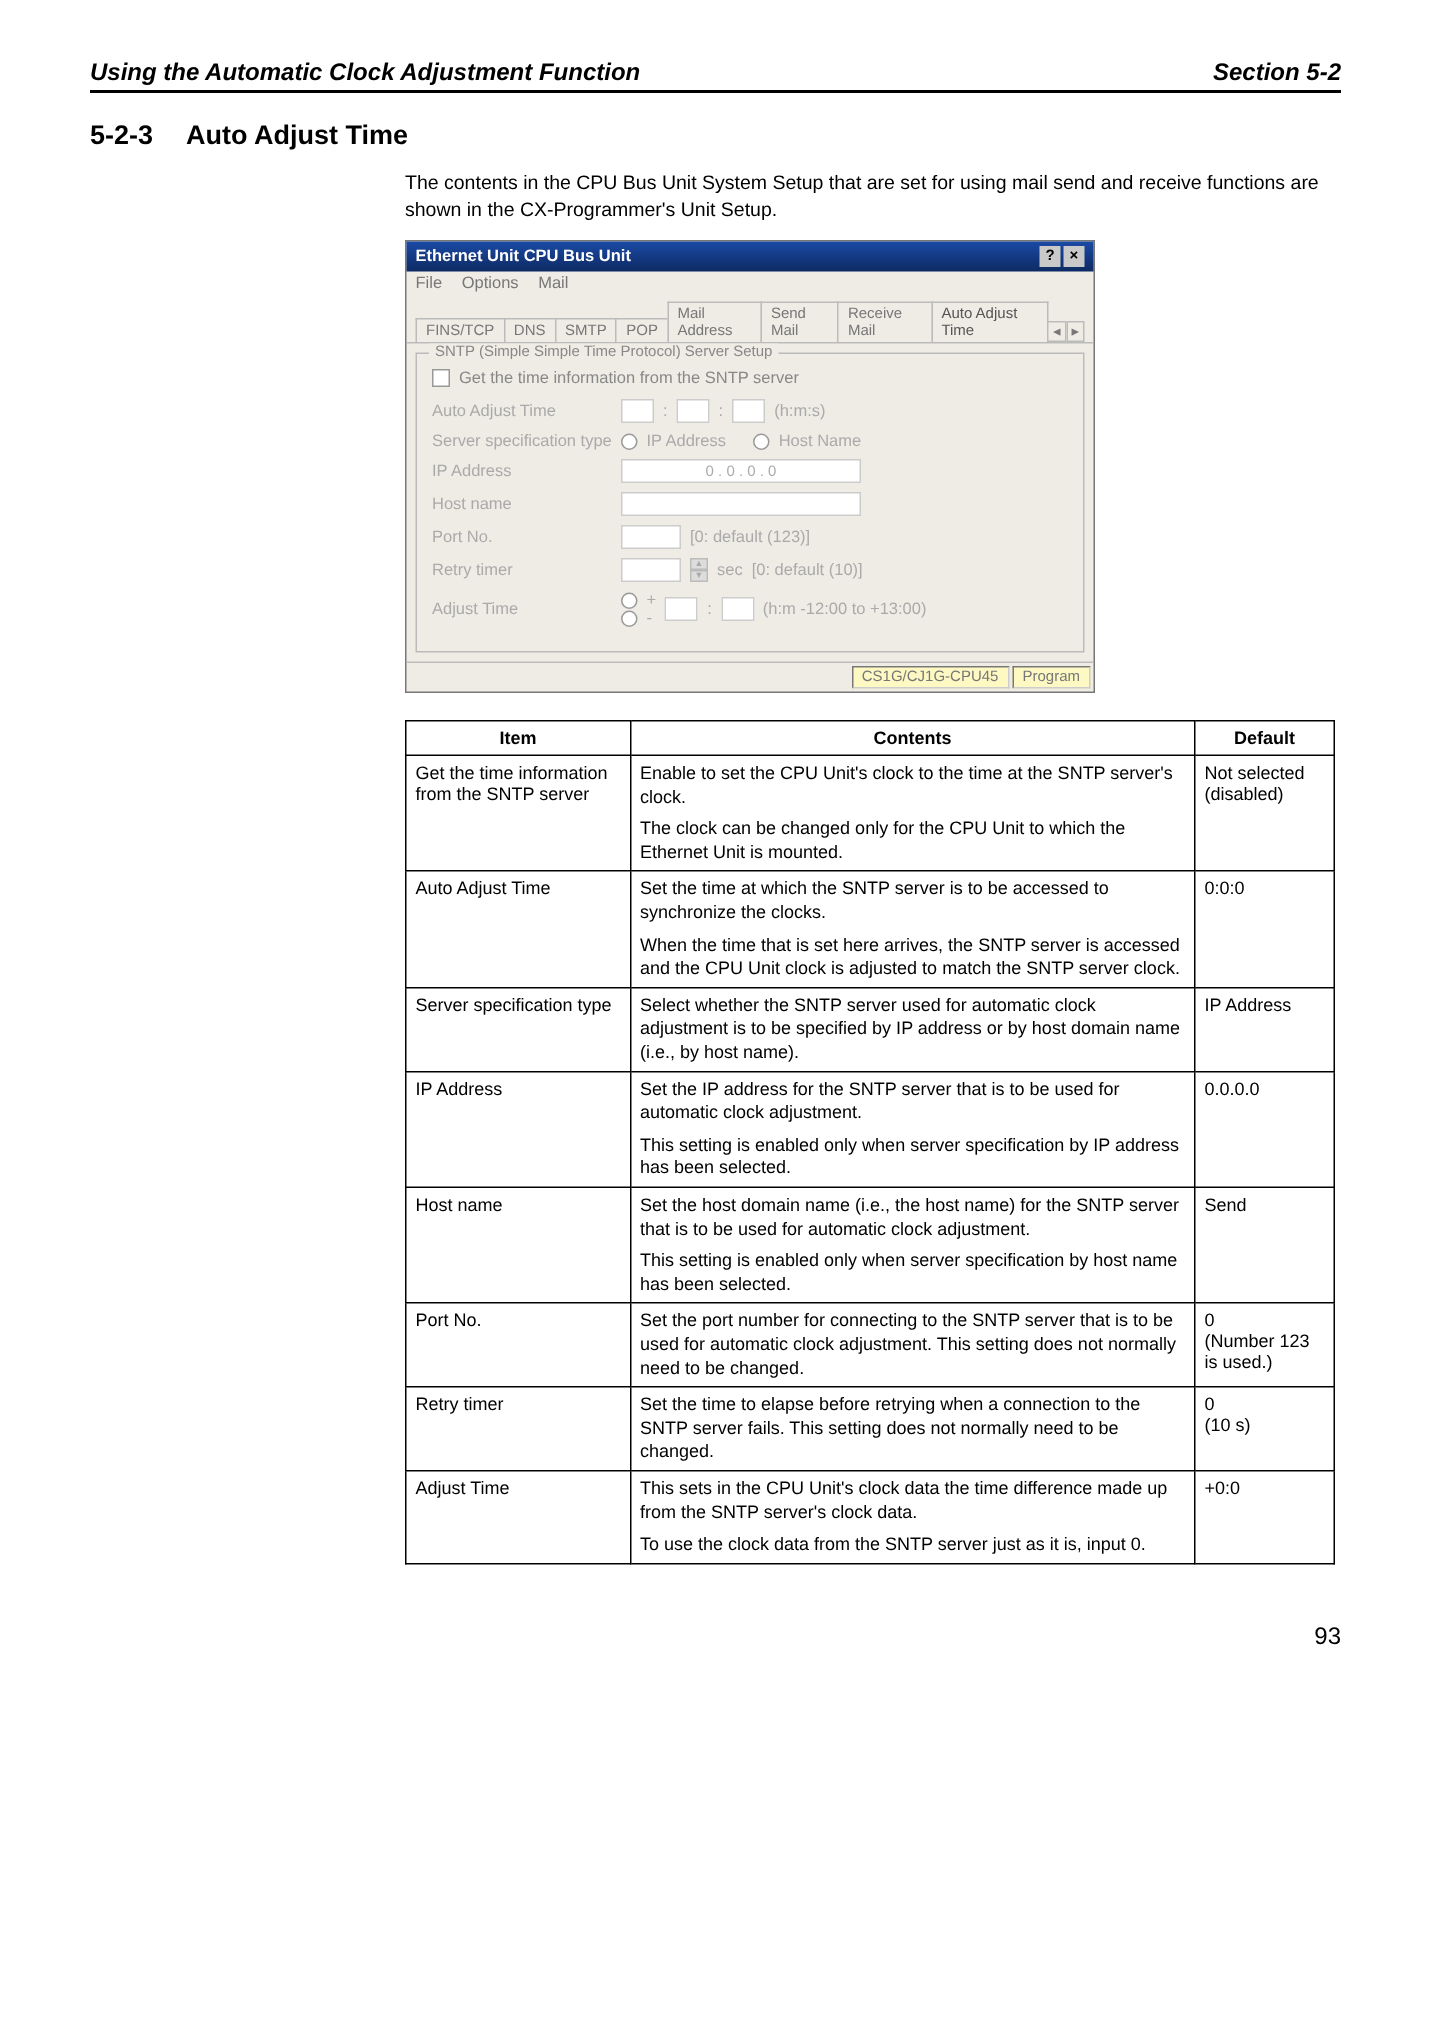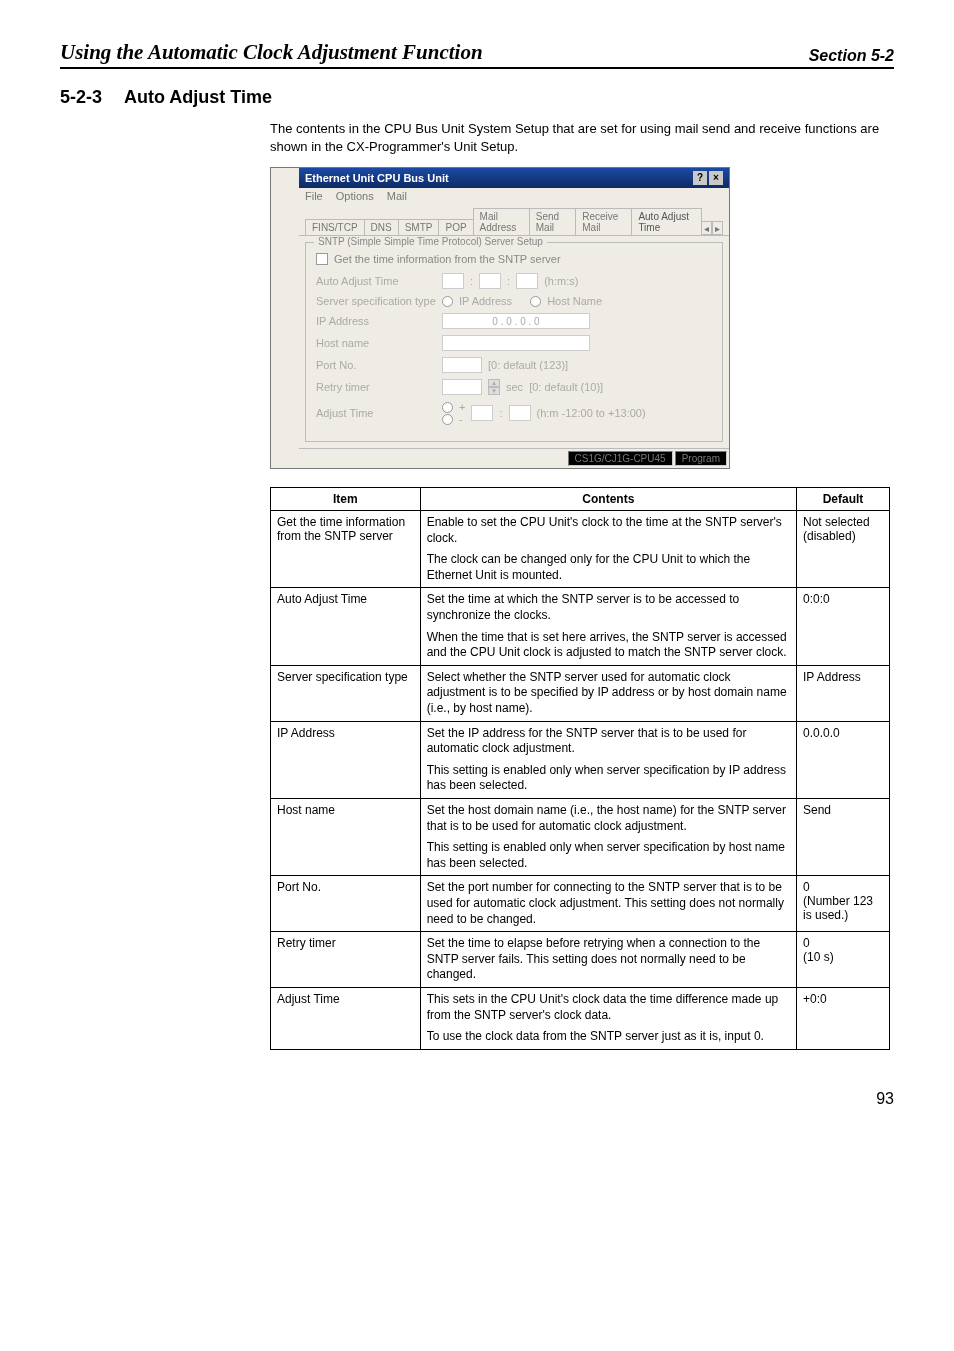--- a/index.html
+++ b/index.html
@@ -16,22 +16,22 @@
     display: flex;
     justify-content: space-between;
     align-items: flex-end;
     border-bottom: 2px solid #000;
     padding-bottom: 2px;
     margin-bottom: 18px;
   }
   .header-left {
     font-style: italic;
     font-weight: bold;
-    font-size: 21px;
-    font-family: Liberation Serif, serif;
+    font-size: 16px;
+    font-family: Liberation Sans, sans-serif;
   }
   .header-right {
     font-weight: bold;
     font-size: 16px;
     font-style: italic;
   }
   .heading {
     display: flex;
     gap: 22px;
     font-size: 18px;
@@ -45,21 +45,20 @@
   }
 
   
   .window {
     margin-left: 210px;
     width: 460px;
     border: 1px solid #777;
     font-size: 11px;
     background: #efece5;
     margin-bottom: 18px;
-    padding-left: 28px;
   }
   .titlebar {
     background: linear-gradient(#1b4aa5, #0d2a63);
     color: #fff;
     font-weight: bold;
     padding: 3px 6px;
     display: flex;
     justify-content: space-between;
     align-items: center;
   }
@@ -116,28 +115,28 @@
     color: #888;
     font-size: 10px;
   }
   .chkrow { display:flex; align-items:center; gap:6px; margin:4px 0 8px 0; color:#888;}
   .chkbox { width:12px;height:12px;border:1px solid #999;background:#fff;}
   .formrow { display:flex; align-items:center; gap:6px; margin:6px 0; color:#aaa;}
   .formrow .label { width:120px; }
   .tinyinput {
     width: 22px; height:16px; background:#fff;border:1px solid #ccc;display:inline-block;
   }
-  .wideinput { width: 148px; height:16px; background:#fff;border:1px solid #ccc;}
+  .wideinput { width: 160px; height:16px; background:#fff;border:1px solid #ccc;}
   .radio { width:11px;height:11px;border:1px solid #999;border-radius:50%;display:inline-block;background:#fff;}
   .spinner { display:inline-flex;flex-direction:column;}
   .spinbtn{width:12px;height:8px;border:1px solid #bbb;background:#ddd;font-size:7px;line-height:6px;text-align:center;}
   .statusbar {
     display:flex;justify-content:flex-end;gap:2px;padding:2px;border-top:1px solid #bbb;
   }
-  .status-cell{border:1px inset #ccc;padding:1px 6px;color:#777;font-size:10px;background:#000000;}
+  .status-cell{border:1px inset #ccc;padding:1px 6px;color:#777;font-size:10px;background:#fef9c3;}
 
   
   table.data {
     margin-left: 210px;
     border-collapse: collapse;
     width: 620px;
     font-size: 12px;
   }
   table.data th, table.data td {
     border: 1px solid #000;

